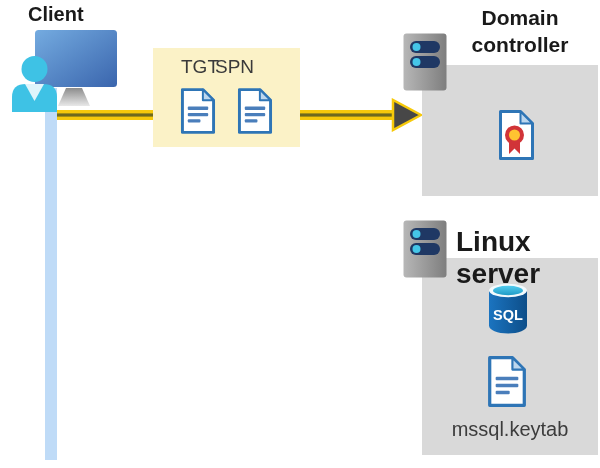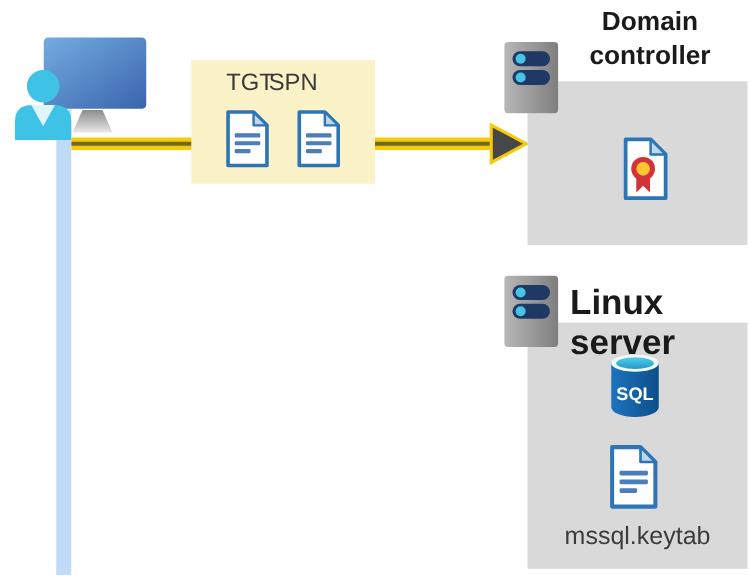--- a/index.html
+++ b/index.html
@@ -100,20 +100,21 @@
           <stop offset="1" stop-color="#7E7E7E"></stop>
       </linearGradient>
     </defs>
     <rect x="0.5" y="0.5" width="43" height="57" rx="3" fill="url(#srv2)"></rect>
     <rect x="7" y="8" width="30" height="12" rx="6" fill="#1F3864"></rect>
     <circle cx="13.5" cy="14" r="4" fill="#45C6E8"></circle>
     <rect x="7" y="23" width="30" height="12" rx="6" fill="#1F3864"></rect>
     <circle cx="13.5" cy="29" r="4" fill="#45C6E8"></circle>
   </svg>
 
+  <div class="title" id="client-title">Client</div>
   <div class="title" id="dc-title">Domain controller</div>
   <div class="title" id="lx-title">Linux server</div>
 
   <svg class="abs" style="left:10px;top:28px;" width="108" height="84" viewBox="0 0 108 84">
     <defs>
       <linearGradient id="mon" x1="0" y1="0" x2="1" y2="1">
         <stop offset="0" stop-color="#74ABE0"></stop>
           <stop offset="1" stop-color="#3A65AD"></stop>
       </linearGradient>
       <linearGradient id="stand" x1="0" y1="0" x2="0" y2="1">

